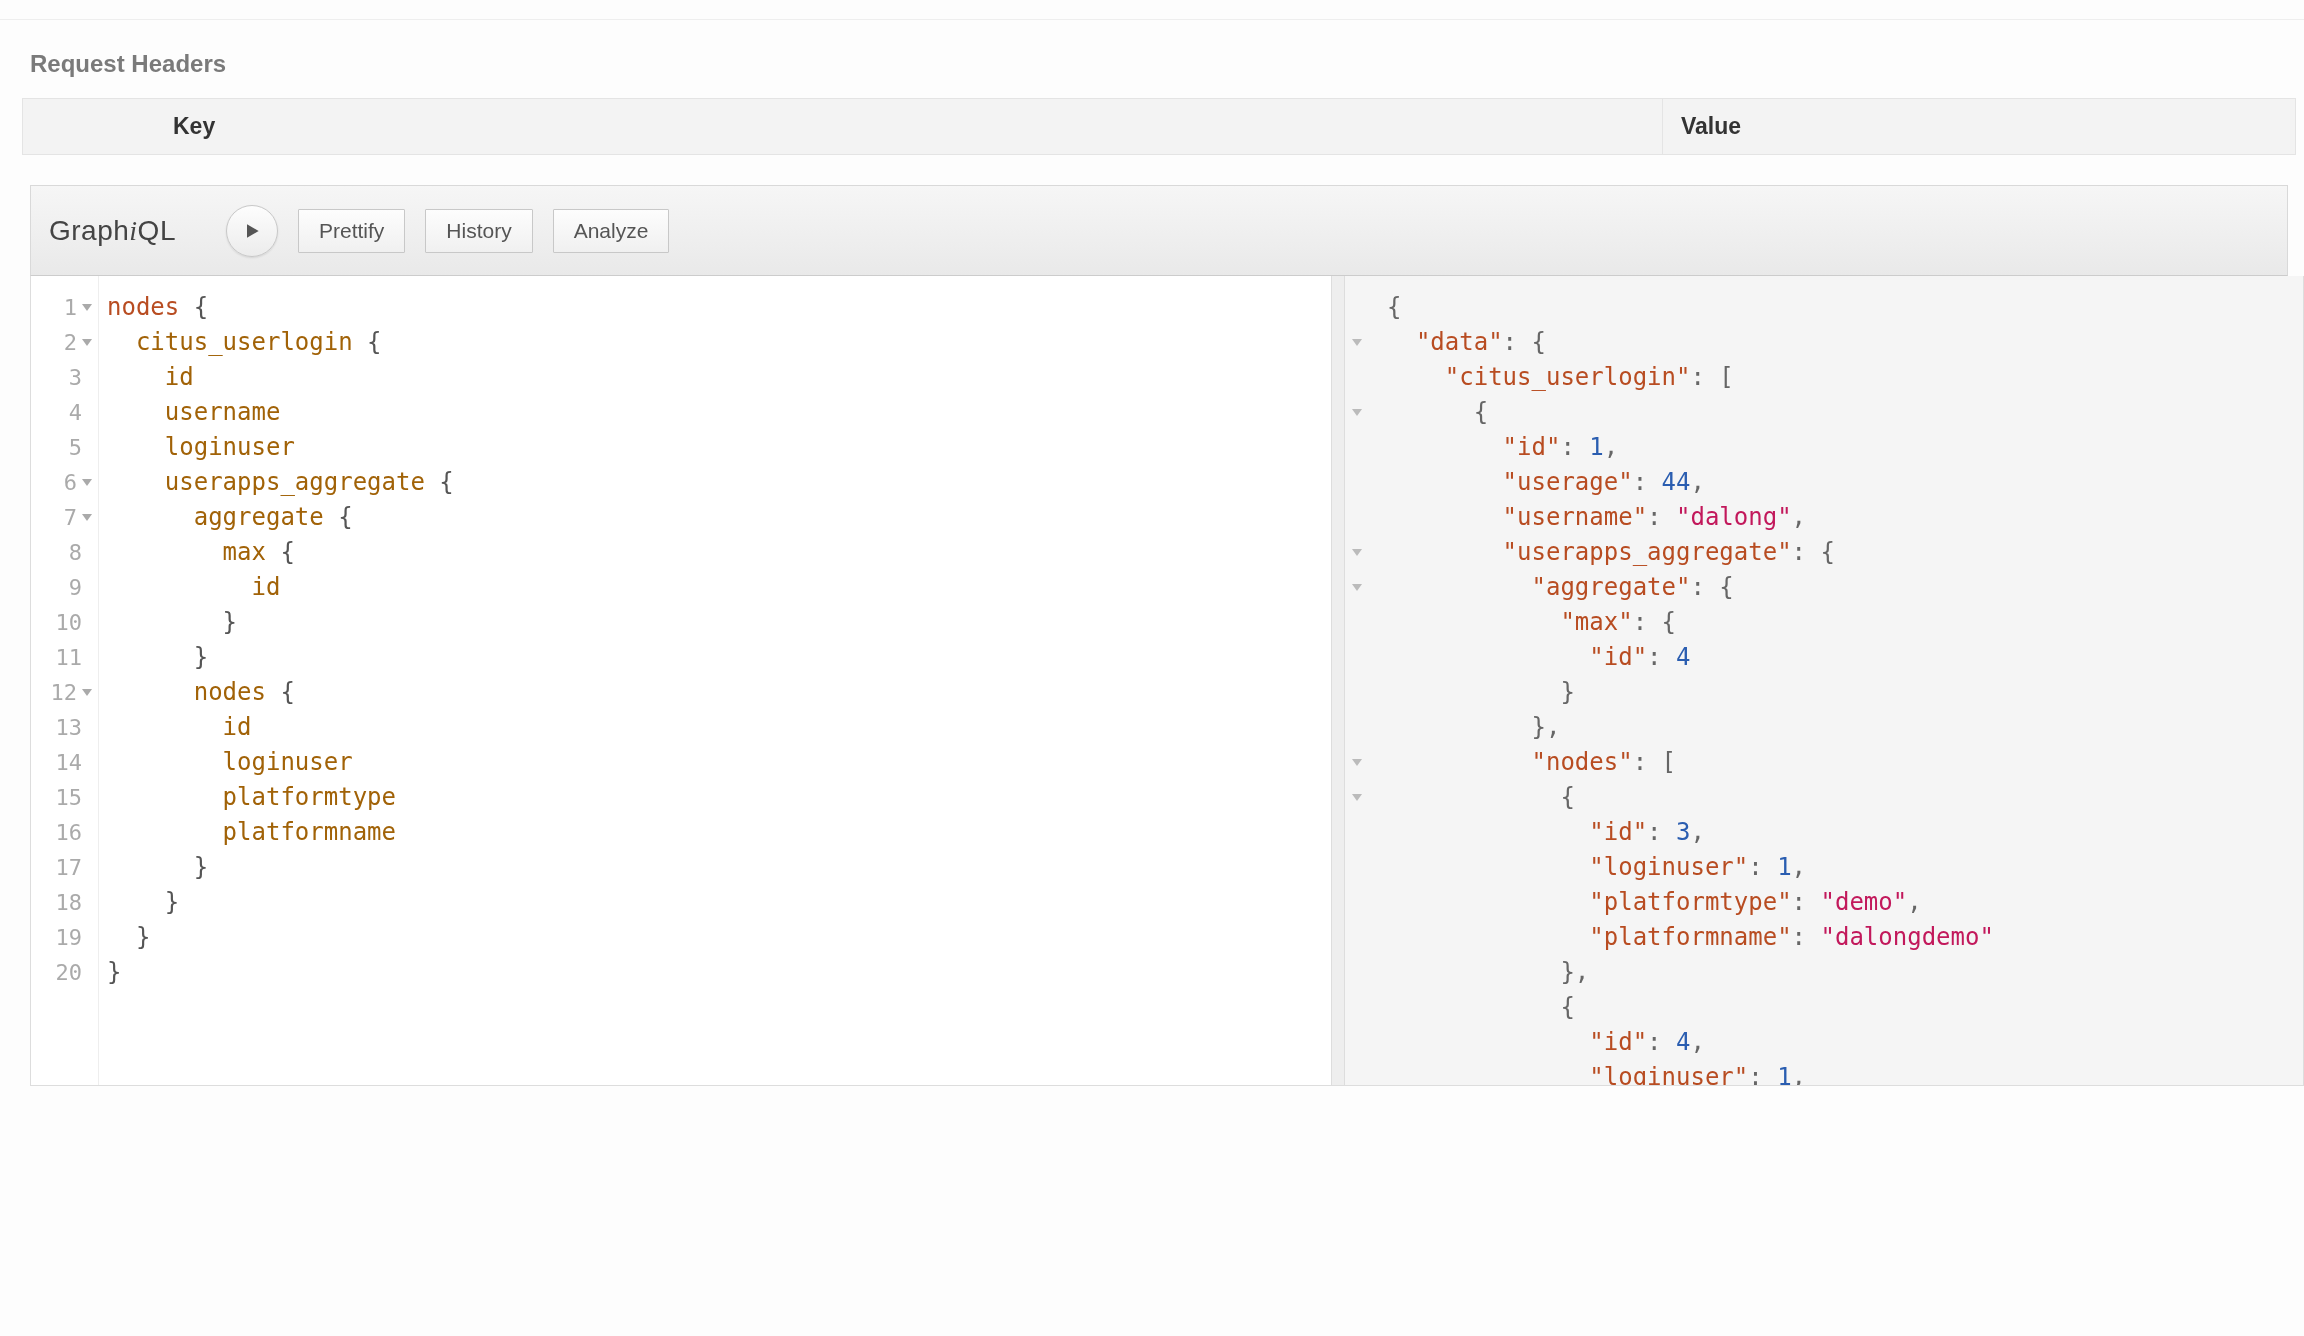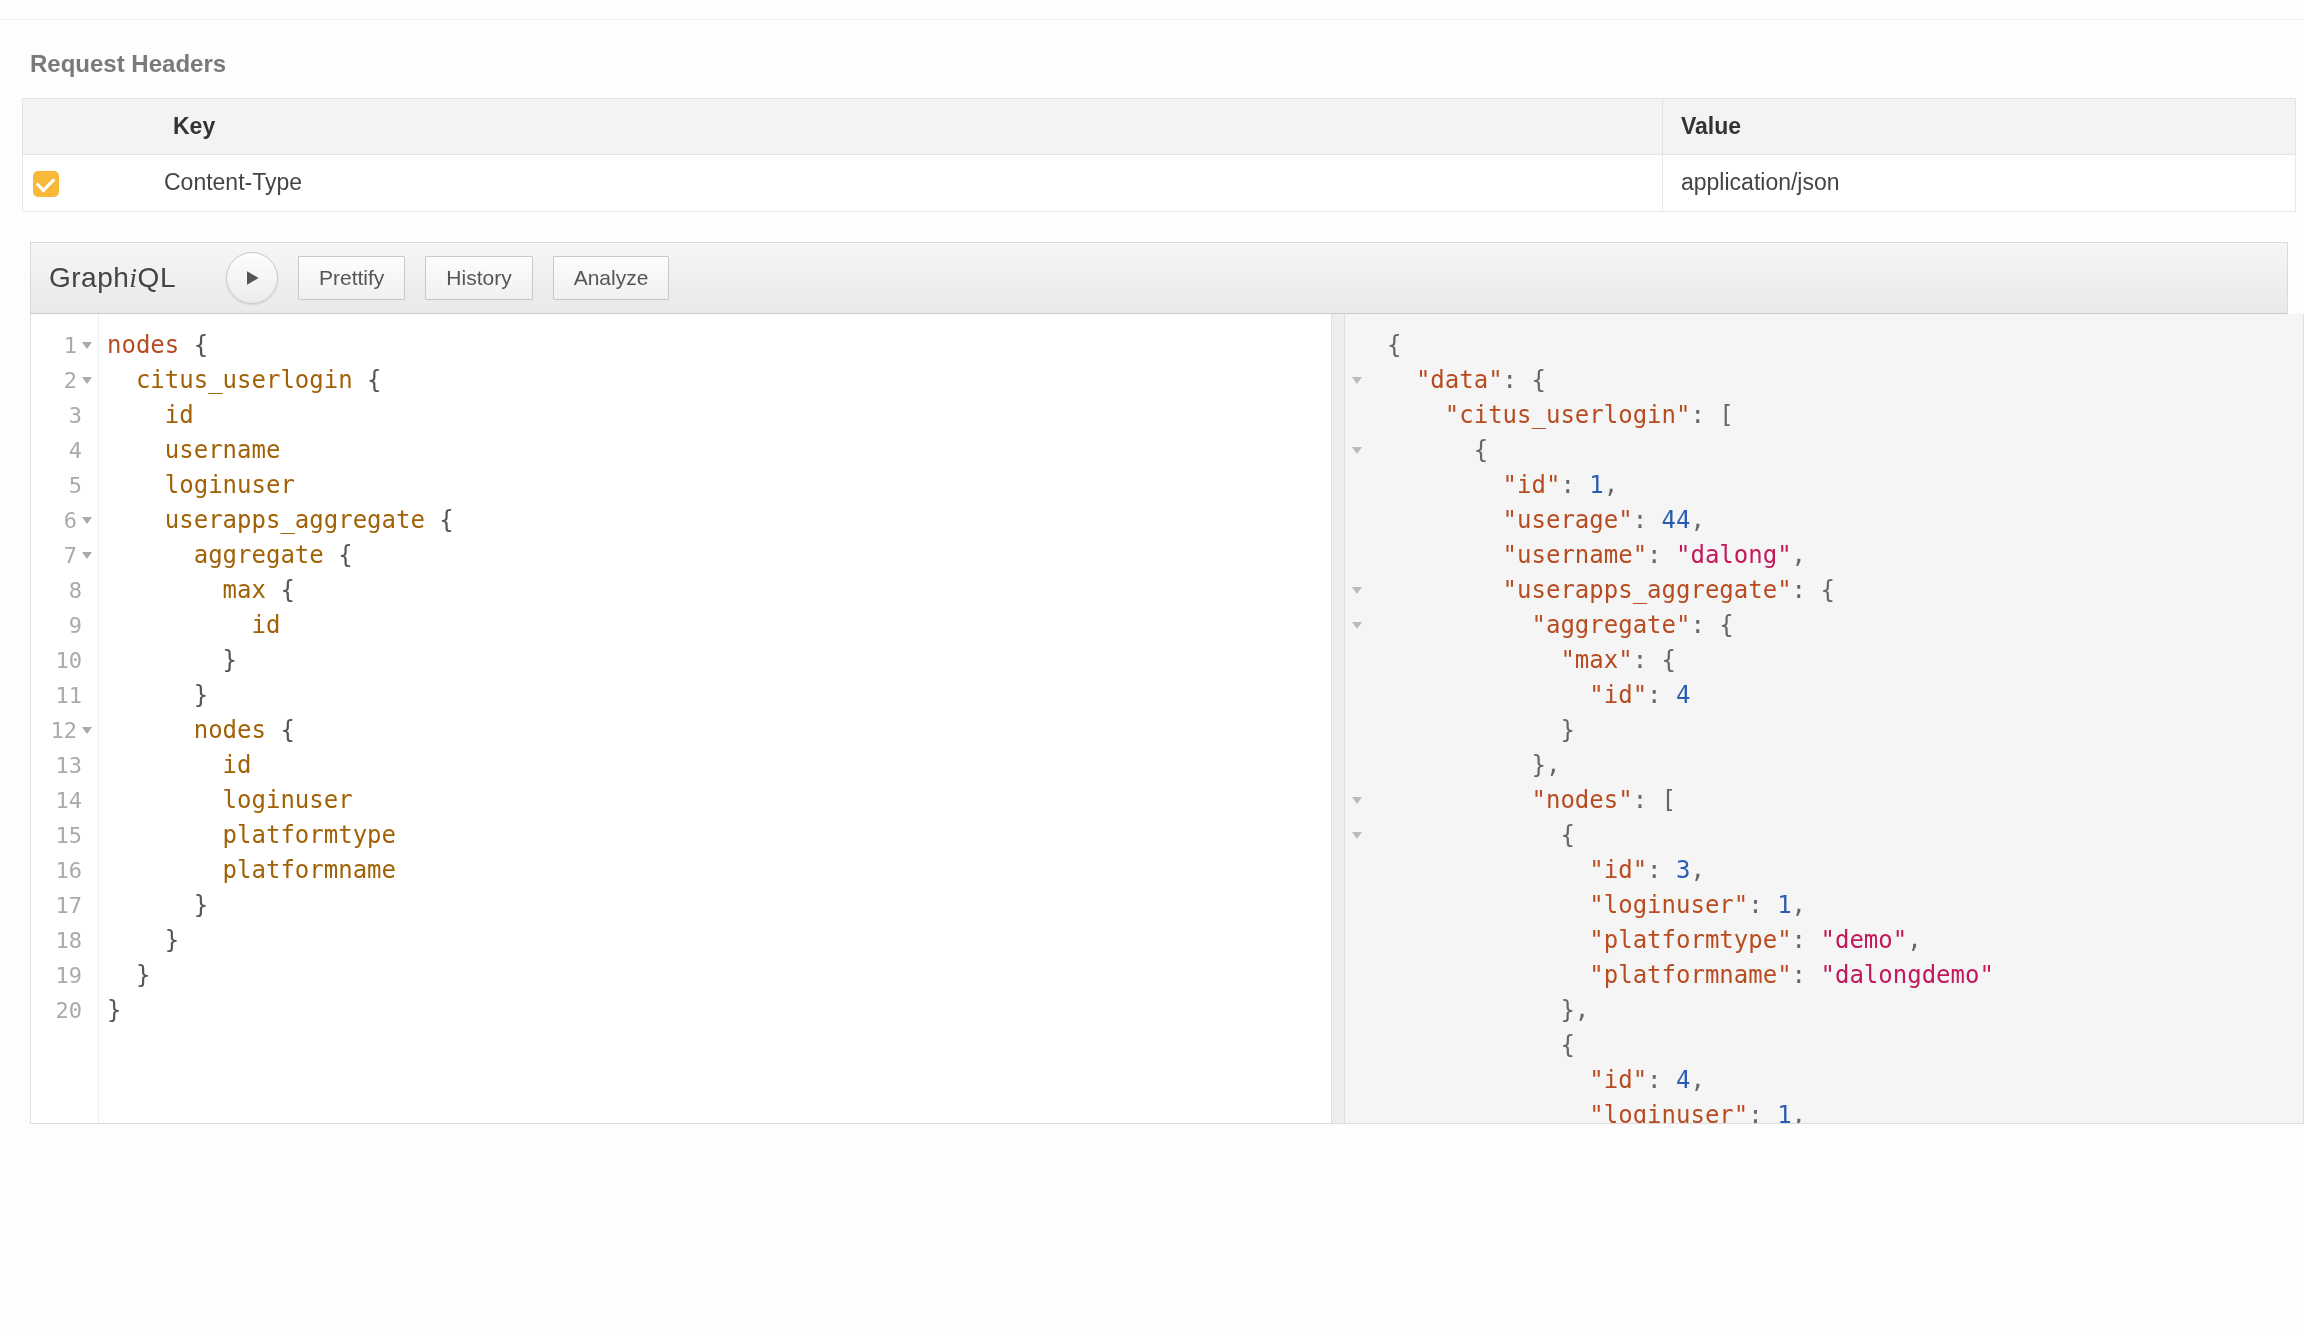--- a/index.html
+++ b/index.html
@@ -58,21 +58,21 @@
   border: solid #fff;
   border-width: 0 3px 3px 0;
   transform: rotate(45deg);
 }
 .placeholder { color: #aaa; }
 .key-col { width: 1640px; }
 .val-col { width: auto; }
 
 .graphiql-bar {
   margin: 30px 16px 0 30px;
-  height: 72px;
+  height: 91px;
   background: linear-gradient(#f6f6f6, #e9e9e9);
   border: 1px solid #d9d9d9;
   border-bottom: 1px solid #ccc;
   display: flex;
   align-items: center;
   padding: 0 18px;
   gap: 20px;
 }
 .graphiql-logo {
   font-size: 28px;
@@ -182,26 +182,20 @@
 <div class="section-title">Request Headers</div>
 
 <table class="headers-table">
   <thead>
     <tr>
       <th class="key-col">Key</th>
       <th class="val-col">Value</th>
     </tr>
   </thead>
   <tbody>
-    <tr>
-      <td class="key-cell">
-        <span class="chk"></span><span>Content-Type</span>
-      </td>
-      <td>application/json</td>
-    </tr>
   </tbody>
 </table>
 
 <div class="graphiql-bar">
   <span class="graphiql-logo"><span>Graph</span><span class="i">i</span><span>QL</span></span>
   <div class="play-btn">
     <svg viewBox="0 0 24 24">
         <path d="M6 4 L20 12 L6 20 Z" fill="#555"></path>
       </svg>
   </div>

